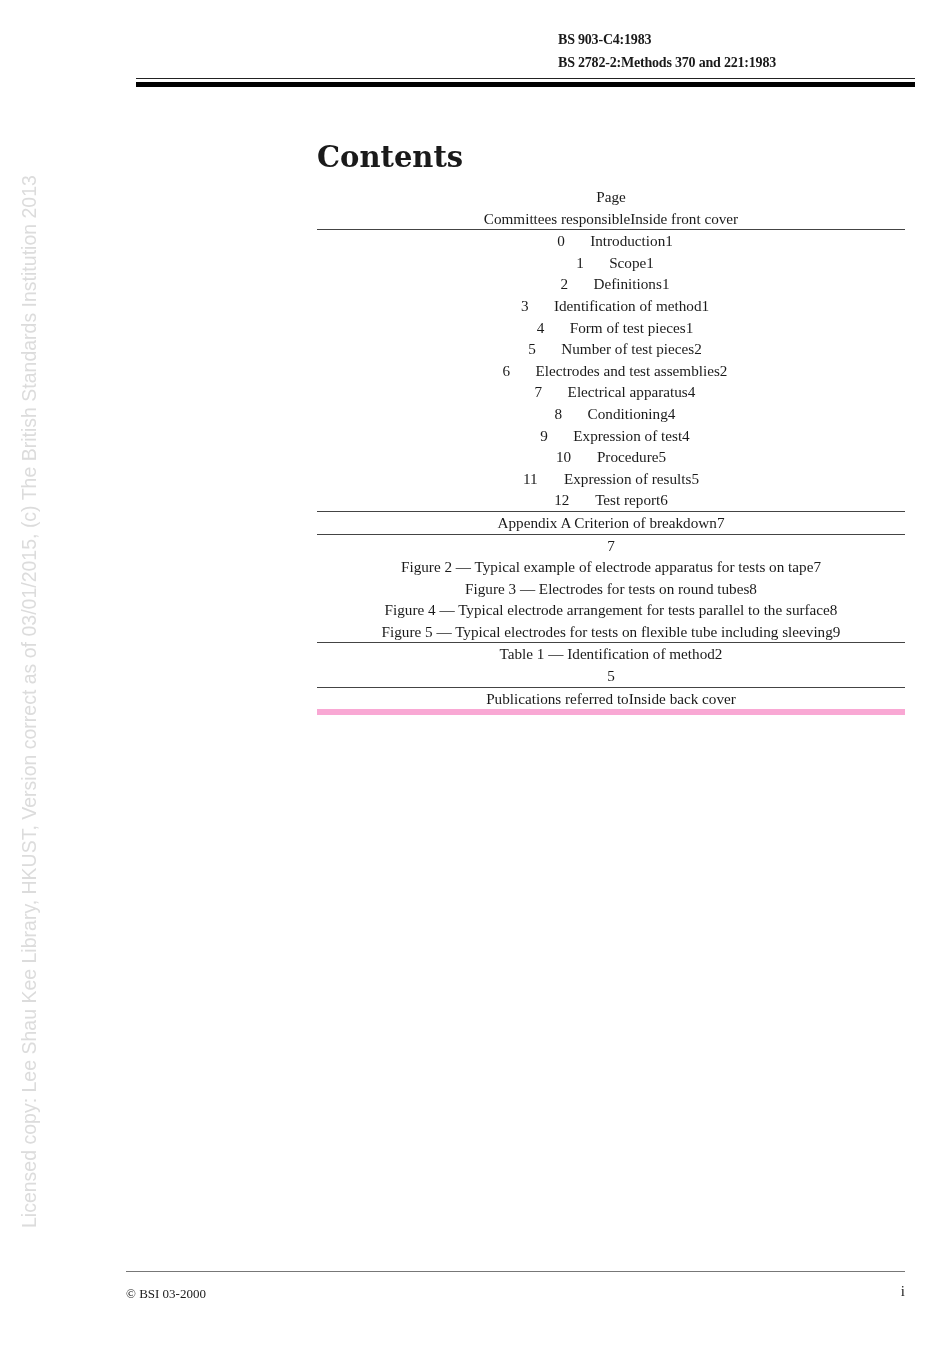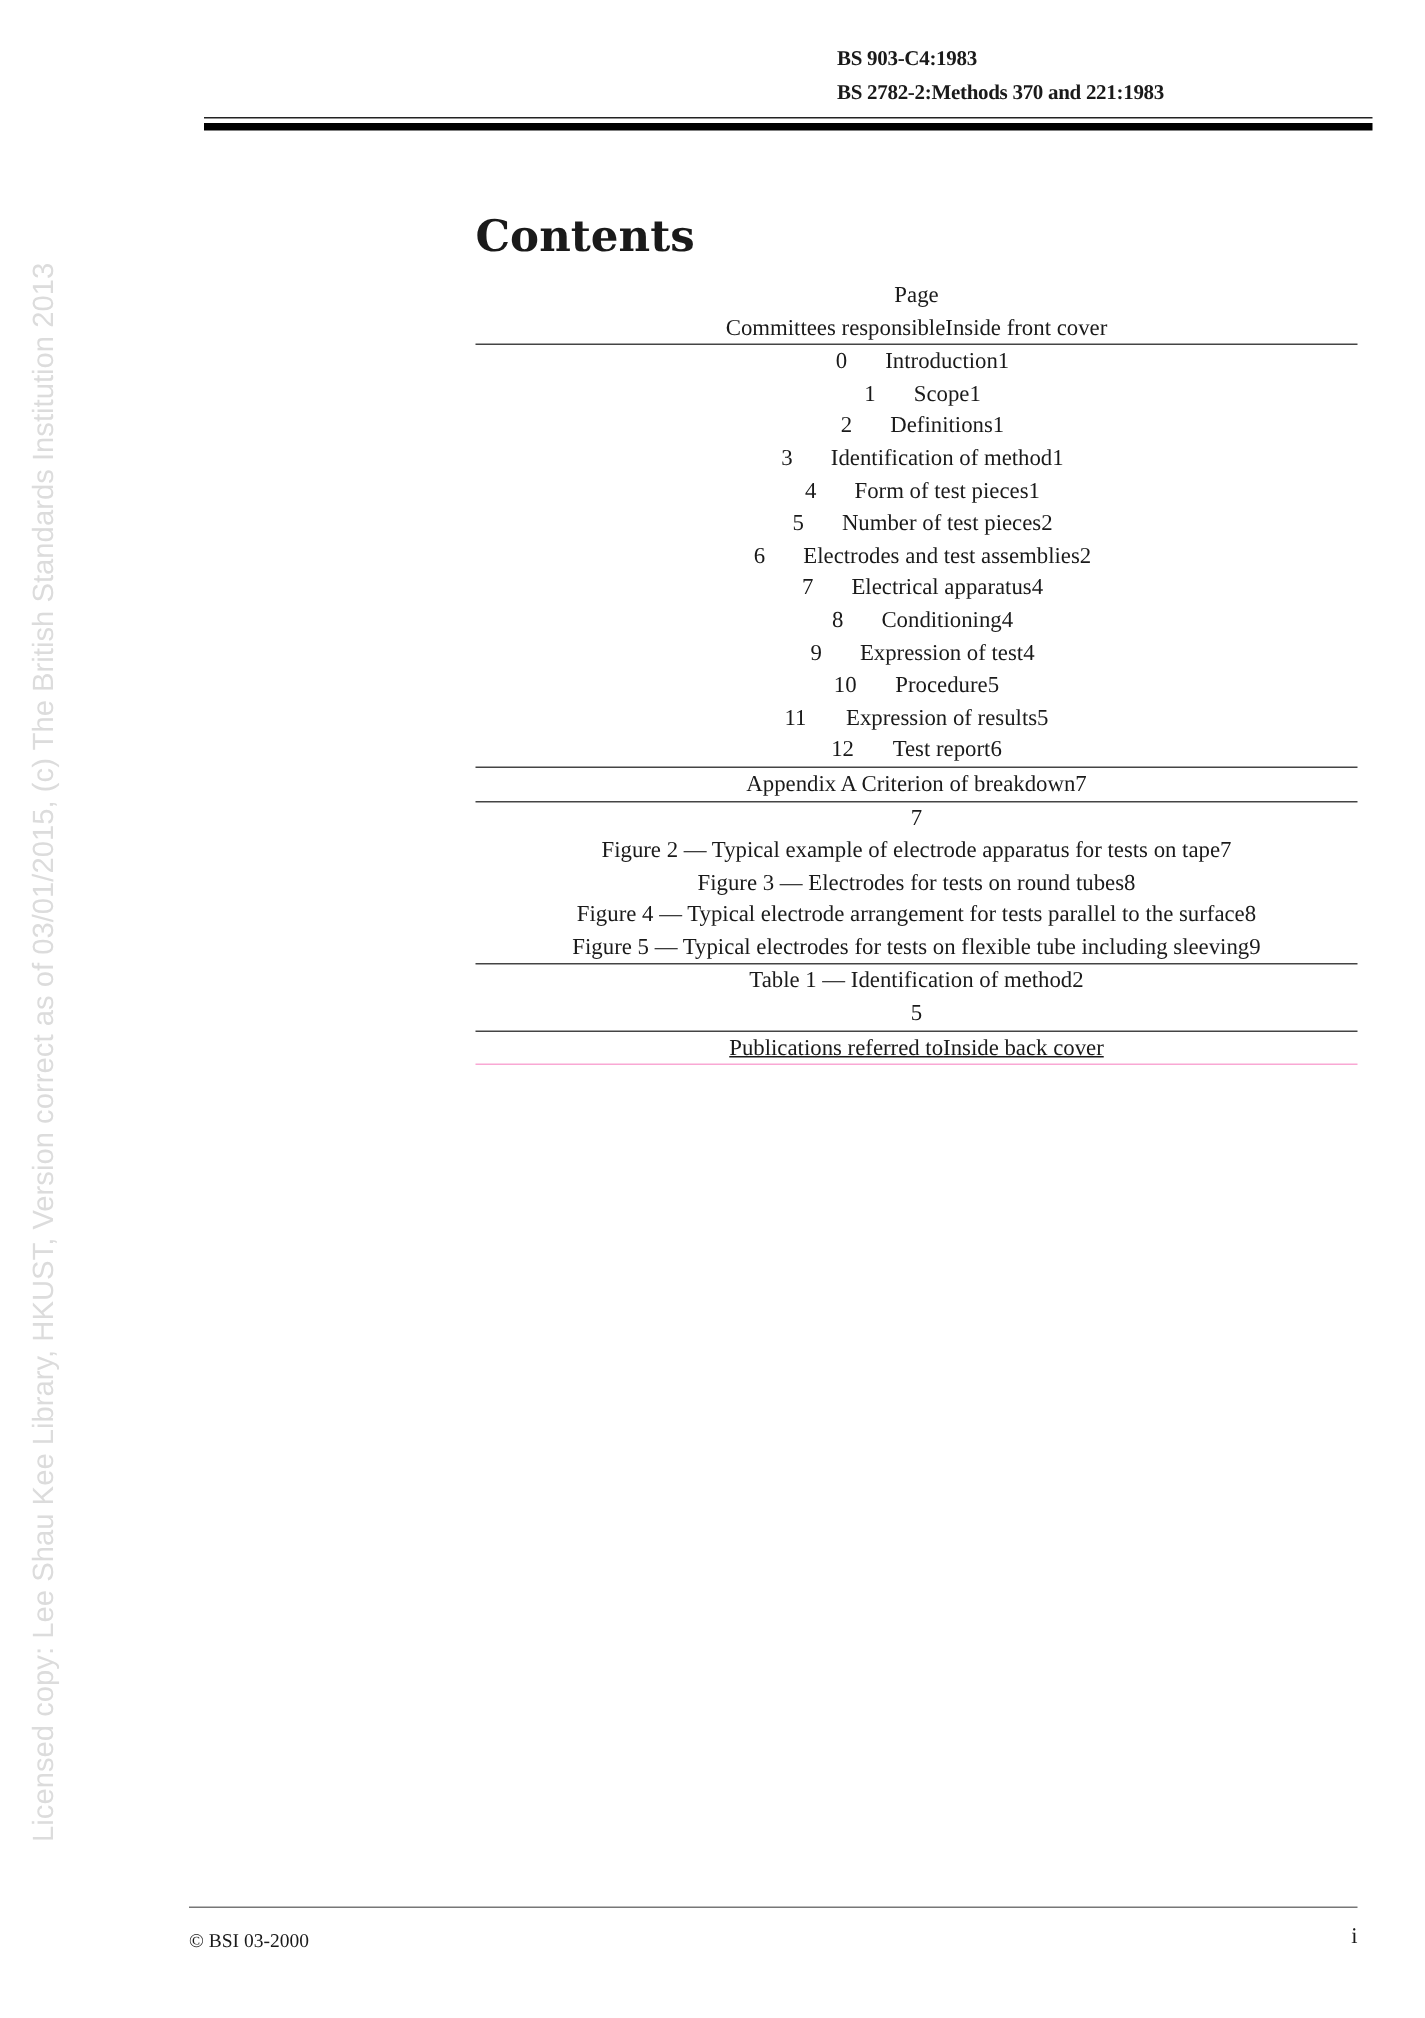--- a/index.html
+++ b/index.html
@@ -9,21 +9,21 @@
          font-family:Liberation Serif, serif; letter-spacing:-0.2px; }
   .hdr div { white-space:nowrap; }
   .rule-thin { position:absolute; left:136px; width:779px; top:78px; height:1px; background:#222; }
   .rule-thick { position:absolute; left:136px; width:779px; top:82px; height:5px; background:#000; }
   .title { position:absolute; left:317px; top:108px; font-size:29px; font-weight:bold; font-family:"DejaVu Serif",serif;margin-top:32px; }
   .toc { position:absolute; left:317px; top:186px; width:588px; font-size:15.2px; font-family:"Liberation Serif",serif; }
   .row { display:flex; justify-content:center; height:21.6px; line-height:21.6px; white-space:nowrap; }
   .row .num { width:41px; display:inline-block; text-align:left; padding-left:8px; box-sizing:border-box; }
   .row .num.two { padding-left:0; }
   .sep { border-top:1px solid #444; }
-  .sep-b { border-bottom:1px solid #f9a8d4;text-decoration:underline; }
+  .sep-b { border-bottom:6px solid #f9a8d4; }
   .watermark { position:absolute; left:18px; top:1228px; transform-origin:0 0; transform:rotate(-90deg);
                font-family:"Liberation Sans",sans-serif; font-size:19.5px; color:#dcdcdc; white-space:nowrap; }
   .foot-rule { position:absolute; left:126px; width:779px; top:1271px; height:1px; background:#777; }
   .foot-left { position:absolute; left:126px; top:1286px; font-size:13px; font-family:"Liberation Serif",serif; }
   .foot-right { position:absolute; right:45px; top:1283px; font-size:15px; font-family:"Liberation Serif",serif; }
 </style>
 </head>
 <body>
 
 <div class="hdr">

